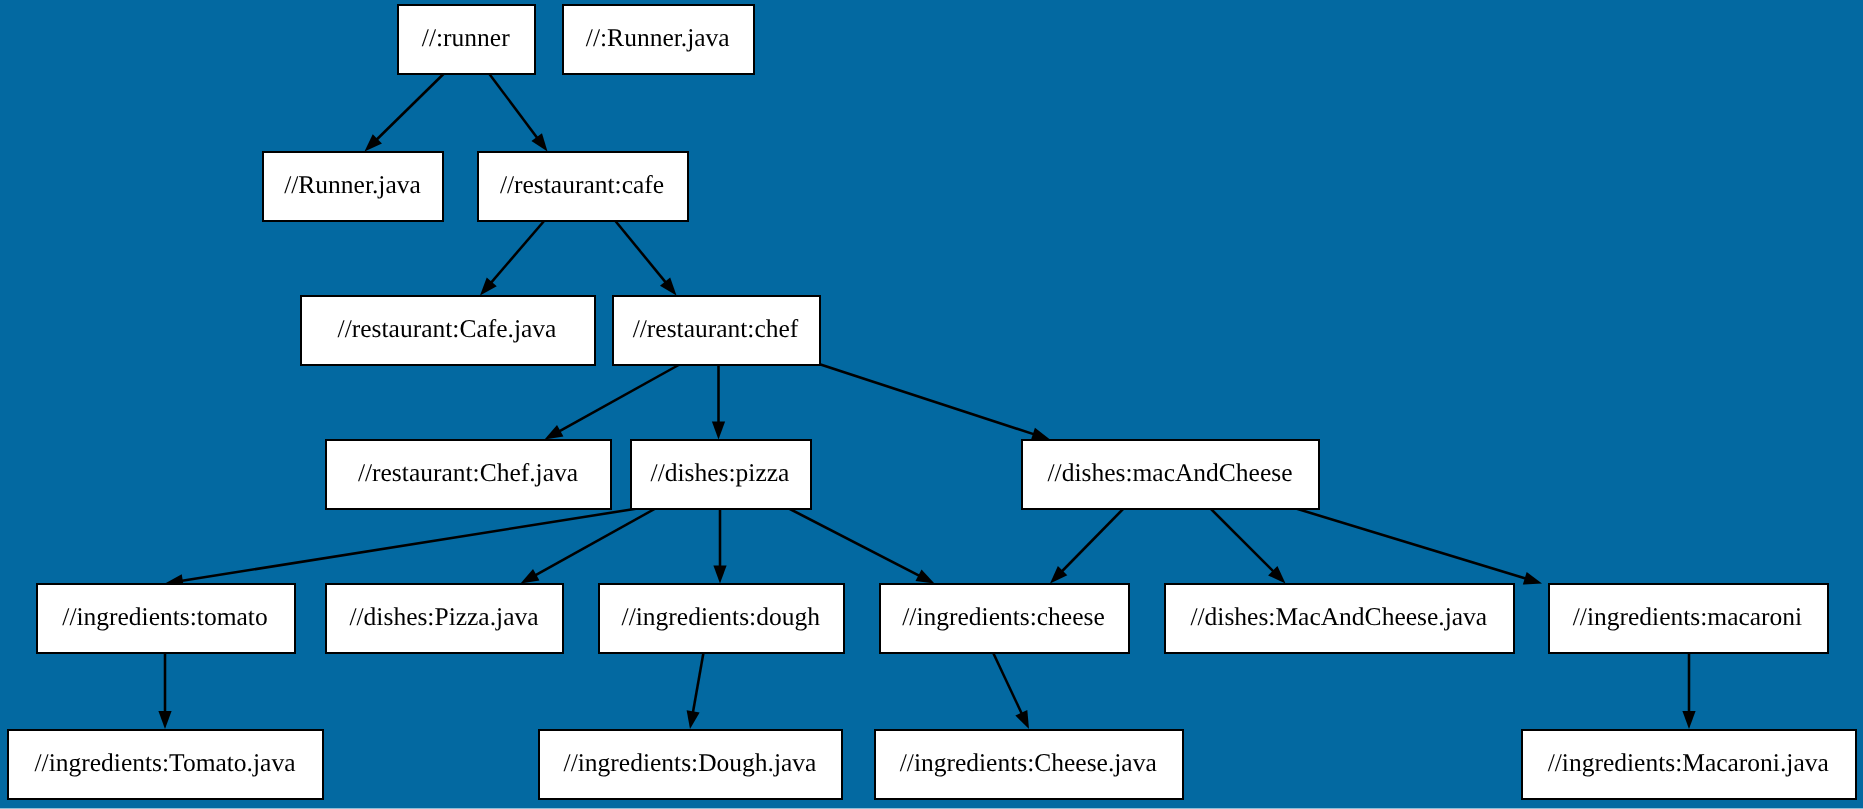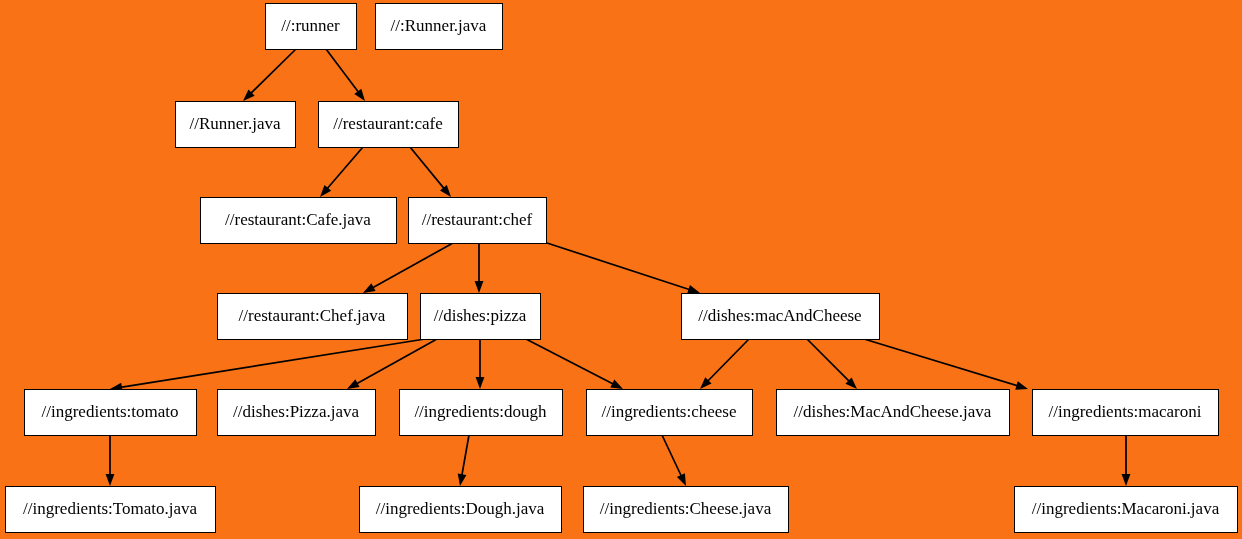--- a/index.html
+++ b/index.html
@@ -4,21 +4,21 @@
 <style>
   html, body {
     margin: 0;
     padding: 0;
     background: #ffffff;
   }
   #graph-root {
     position: relative;
     width: 1242px;
     height: 539px;
-    background: #f97316;
+    background: #0369a1;
     overflow: hidden;
   }
   #graph-svg {
     display: block;
     width: 1242px;
     height: 539px;
   }
   .node-box {
     fill: #ffffff;
     stroke: #000000;

